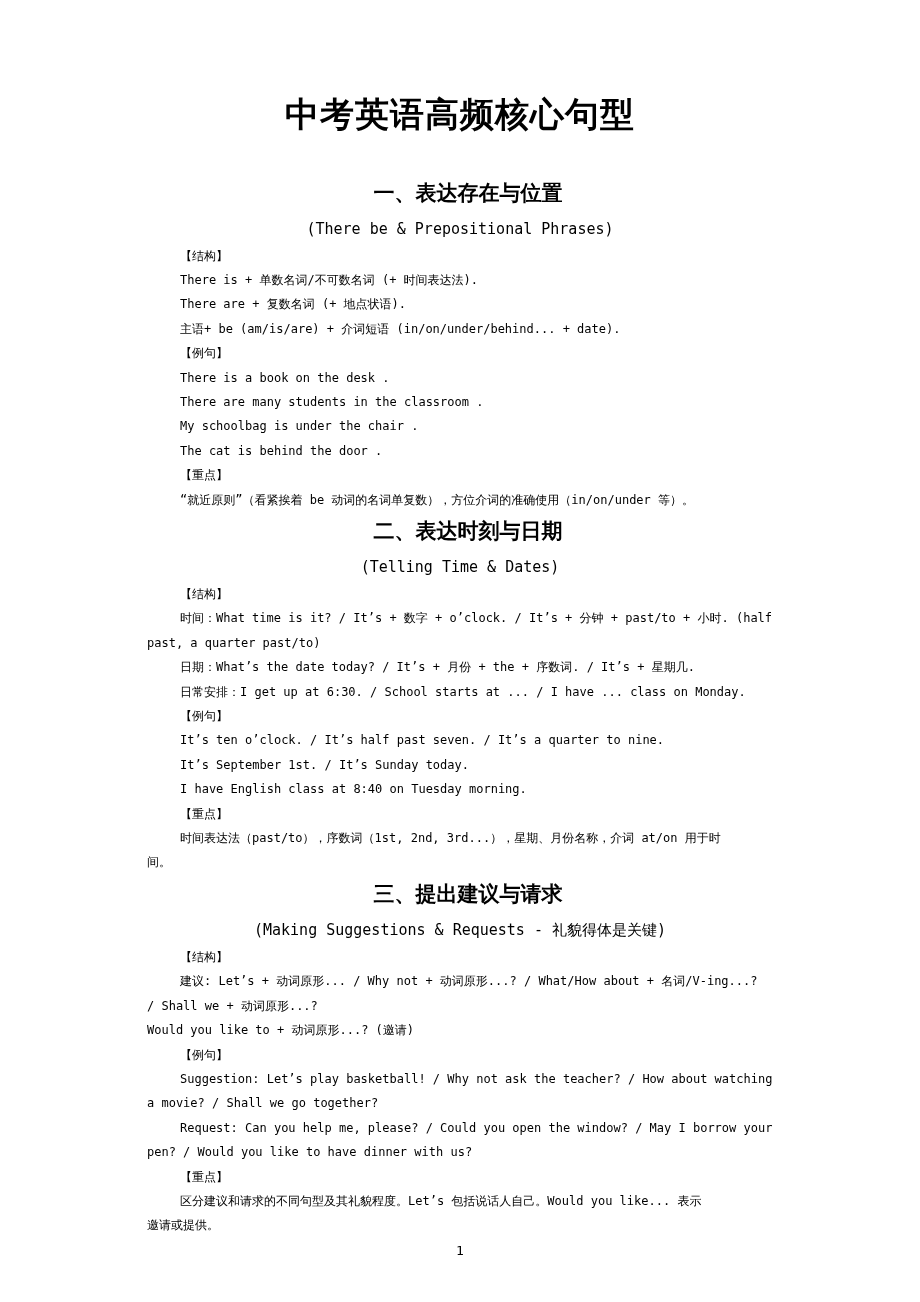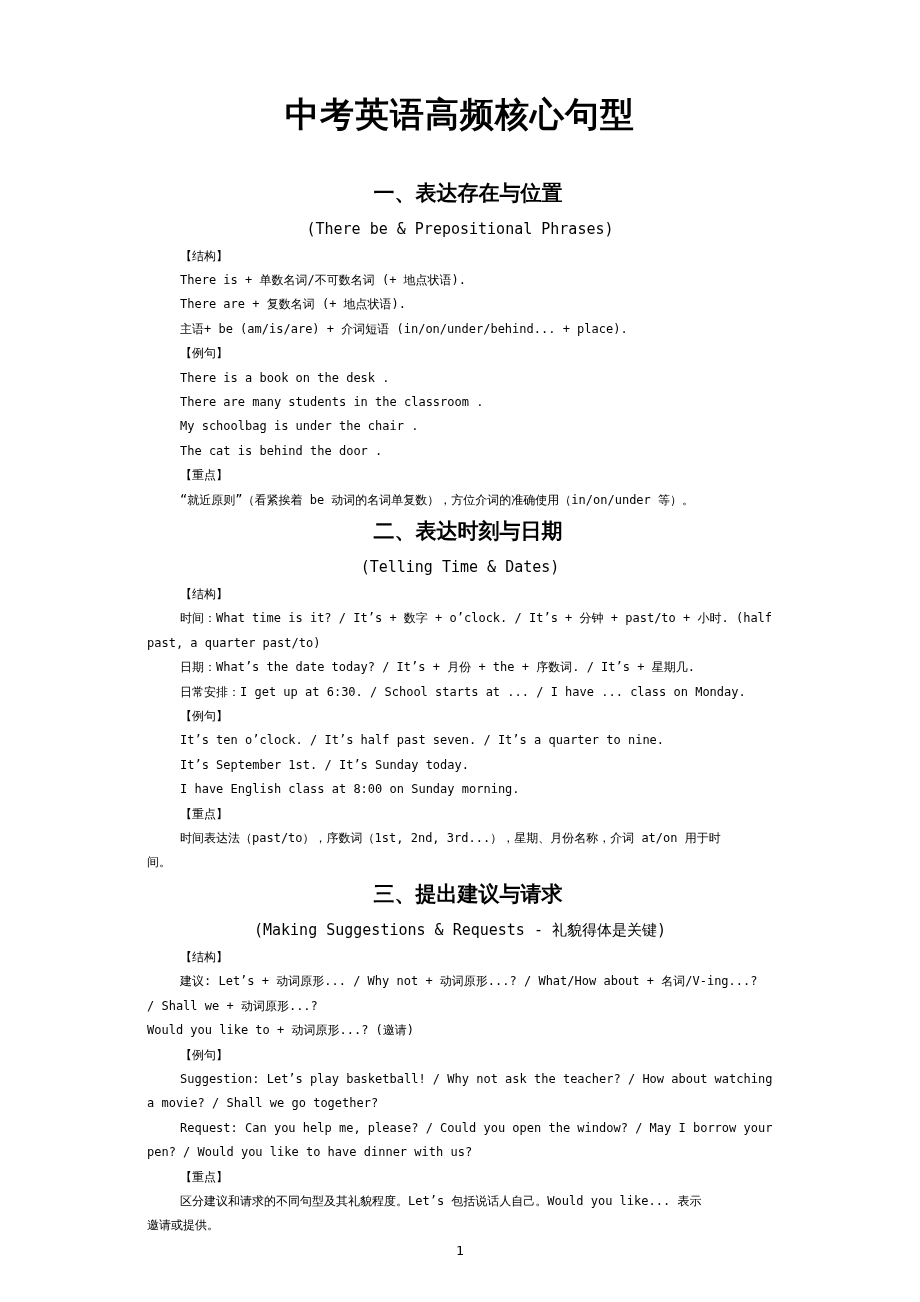--- a/index.html
+++ b/index.html
@@ -73,23 +73,23 @@
 <div class="page">
   <h1 class="doc-title">中考英语高频核心句型</h1>
   <div class="title-gap"></div>
 
   <div id="sections">
       <section>
         <h2 class="section-heading">一、表达存在与位置</h2>
         <div class="section-subtitle">(There be &amp; Prepositional Phrases)</div>
         <div class="section-body">
           <div class="line indent">【结构】</div>
-          <div class="line indent">There is + 单数名词/不可数名词 (+ 地点状语).</div>
+          <div class="line indent">There is + 单数名词/不可数名词 (+ 时间表达法).</div>
           <div class="line indent">There are + 复数名词 (+ 地点状语).</div>
-          <div class="line indent">主语+ be (am/is/are) + 介词短语 (in/on/under/behind... + place).</div>
+          <div class="line indent">主语+ be (am/is/are) + 介词短语 (in/on/under/behind... + date).</div>
           <div class="line indent">【例句】</div>
           <div class="line indent">There is a book on the desk .</div>
           <div class="line indent">There are many students in the classroom .</div>
           <div class="line indent">My schoolbag is under the chair .</div>
           <div class="line indent">The cat is behind the door .</div>
           <div class="line indent">【重点】</div>
           <div class="line indent">“就近原则”（看紧挨着 be 动词的名词单复数），方位介词的准确使用（in/on/under 等）。</div>
         </div>
       </section>
       <section>
@@ -97,21 +97,21 @@
         <div class="section-subtitle">(Telling Time &amp; Dates)</div>
         <div class="section-body">
           <div class="line indent">【结构】</div>
           <div class="line indent">时间：What time is it? / It’s + 数字 + o’clock. / It’s + 分钟 + past/to + 小时. (half</div>
           <div class="line">past, a quarter past/to)</div>
           <div class="line indent">日期：What’s the date today? / It’s + 月份 + the + 序数词. / It’s + 星期几.</div>
           <div class="line indent">日常安排：I get up at 6:30. / School starts at ... / I have ... class on Monday.</div>
           <div class="line indent">【例句】</div>
           <div class="line indent">It’s ten o’clock. / It’s half past seven. / It’s a quarter to nine.</div>
           <div class="line indent">It’s September 1st. / It’s Sunday today.</div>
-          <div class="line indent">I have English class at 8:00 on Sunday morning.</div>
+          <div class="line indent">I have English class at 8:40 on Tuesday morning.</div>
           <div class="line indent">【重点】</div>
           <div class="line indent">时间表达法（past/to），序数词（1st, 2nd, 3rd...），星期、月份名称，介词 at/on 用于时</div>
           <div class="line">间。</div>
         </div>
       </section>
       <section>
         <h2 class="section-heading">三、提出建议与请求</h2>
         <div class="section-subtitle">(Making Suggestions &amp; Requests - 礼貌得体是关键)</div>
         <div class="section-body">
           <div class="line indent">【结构】</div>

